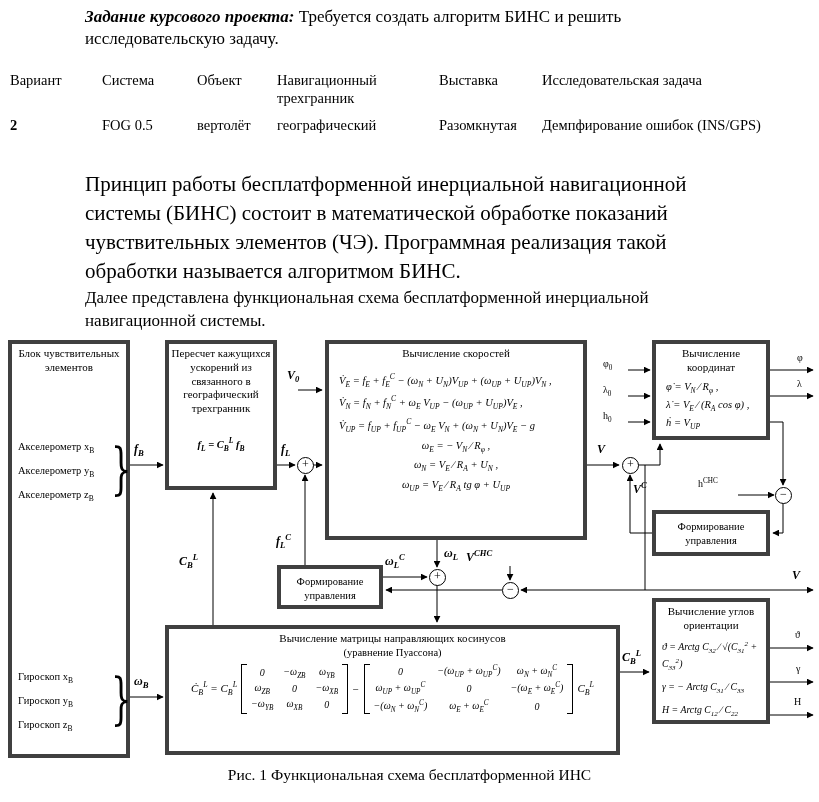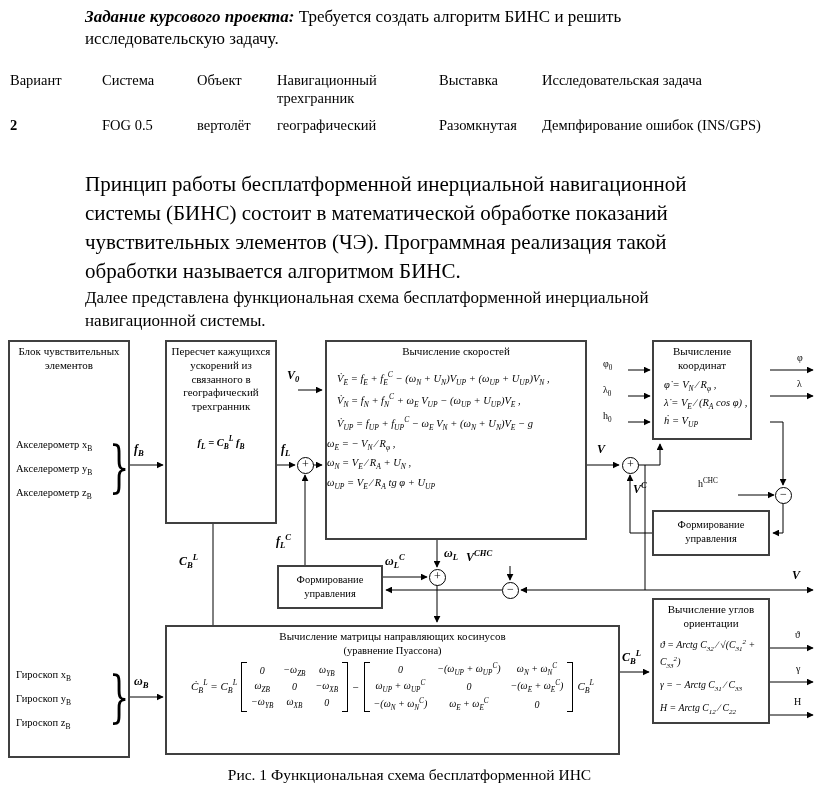--- a/index.html
+++ b/index.html
@@ -10,33 +10,33 @@
   table.vtab{border-collapse:collapse;margin:18px 0 0 8px;font-size:14.5px;table-layout:fixed;}
   .vtab th{font-weight:normal;text-align:left;vertical-align:top;padding:2px 4px 2px 2px;line-height:1.25;}
   .vtab td{vertical-align:top;padding:8px 4px 2px 2px;}
   .bold{font-weight:bold;}
   .intro{margin:34px 66px 0 85px;font-size:21px;line-height:1.38;}
   .intro2{margin:0 66px 0 85px;font-size:17px;line-height:1.38;}
   .caption{position:absolute;left:0;top:766px;width:100%;text-align:center;font-size:15.5px;margin:0;}
 
   .diagram{position:absolute;left:0;top:332px;width:819px;height:446px;}
   .wires{position:absolute;left:0;top:0;}
-  .dbox{position:absolute;border:2px solid #404040;background:#fff;box-sizing:border-box;}
+  .dbox{position:absolute;border:4px solid #404040;background:#fff;box-sizing:border-box;}
   .dtitle{font-size:11px;text-align:center;padding:3px 2px 0;line-height:1.25;}
   .dform{font-style:italic;font-size:10.5px;}
   .sig{position:absolute;font-size:10px;white-space:nowrap;text-align:right;}
   .sigb{position:absolute;font-style:italic;font-weight:bold;font-size:12px;white-space:nowrap;}
   .sumc{position:absolute;width:15px;height:15px;border:1px solid #000;border-radius:50%;
         background:#fff;text-align:center;line-height:13px;font-size:12px;box-sizing:content-box;}
   sub,sup{font-size:0.72em;}
   .sens-group{position:absolute;font-size:10.5px;line-height:20px;padding-left:6px;white-space:nowrap;}
   .brace{position:absolute;font-size:32px;height:60px;display:flex;align-items:center;
          transform:scaleY(1.75);font-family:"DejaVu Serif",serif;}
   .vel-lines{padding:8px 6px 0 10px;line-height:2.0;}
-  .vel-omegas{line-height:1.75;}
+  .vel-omegas{text-align:center;line-height:1.75;}
   .coord-lines{padding:4px 0 0 10px;line-height:1.6;}
   .orient-lines{padding:6px 4px 0 6px;line-height:1.5;font-size:9.8px;}
   .orient-lines .dform{font-size:9.8px;margin-bottom:6px;}
   .peq{display:flex;align-items:center;justify-content:center;gap:4px;margin-top:5px;
        font-size:11px;font-style:italic;}
   .mgrid{display:grid;grid-template-columns:auto auto auto;column-gap:10px;row-gap:2px;align-items:center;}
   .mcell{font-size:10px;font-style:italic;text-align:center;}
   .brl{width:5px;border:1.3px solid #000;border-right:none;align-self:stretch;}
   .brr{width:5px;border:1.3px solid #000;border-left:none;align-self:stretch;}
   .ctrl-title{font-size:10.5px;text-align:center;padding-top:6px;line-height:1.3;}
@@ -131,40 +131,40 @@
       </div>
       <div class="brace" style="left:99px;top:95px">}</div>
       <div class="sens-group" style="left:0;top:323px">
         <div>Гироскоп x<sub>B</sub></div>
         <div>Гироскоп y<sub>B</sub></div>
         <div>Гироскоп z<sub>B</sub></div>
       </div>
       <div class="brace" style="left:99px;top:325px">}</div>
     </div>
 
-    <div class="dbox" style="left:165px;top:8px;width:112px;height:184px">
+    <div class="dbox" style="left:165px;top:8px;width:112px;height:150px">
       <div class="dtitle">Пересчет кажущихся ускорений из связанного в географический трехгранник</div>
       <div class="dform" style="text-align:center;margin-top:20px;font-weight:bold;">f<sub>L</sub> = C<sub>B</sub><sup>L</sup> f<sub>B</sub></div>
     </div>
 
     <div class="dbox" style="left:325px;top:8px;width:262px;height:200px">
       <div class="dtitle">Вычисление скоростей</div>
       <div class="vel-lines">
         <div class="dform">V̇<sub>E</sub> = f<sub>E</sub> + f<sub>E</sub><sup>C</sup> − (ω<sub>N</sub> + U<sub>N</sub>)V<sub>UP</sub> + (ω<sub>UP</sub> + U<sub>UP</sub>)V<sub>N</sub> ,</div>
         <div class="dform">V̇<sub>N</sub> = f<sub>N</sub> + f<sub>N</sub><sup>C</sup> + ω<sub>E</sub> V<sub>UP</sub> − (ω<sub>UP</sub> + U<sub>UP</sub>)V<sub>E</sub> ,</div>
         <div class="dform">V̇<sub>UP</sub> = f<sub>UP</sub> + f<sub>UP</sub><sup>C</sup> − ω<sub>E</sub> V<sub>N</sub> + (ω<sub>N</sub> + U<sub>N</sub>)V<sub>E</sub> − g</div>
       </div>
       <div class="vel-omegas">
         <div class="dform">ω<sub>E</sub> = − V<sub>N</sub> ∕ R<sub>φ</sub> ,</div>
         <div class="dform">ω<sub>N</sub> = V<sub>E</sub> ∕ R<sub>A</sub> + U<sub>N</sub> ,</div>
         <div class="dform">ω<sub>UP</sub> = V<sub>E</sub> ∕ R<sub>A</sub>  tg φ + U<sub>UP</sub></div>
       </div>
     </div>
 
-    <div class="dbox" style="left:652px;top:8px;width:100px;height:100px">
+    <div class="dbox" style="left:652px;top:8px;width:118px;height:100px">
       <div class="dtitle">Вычисление координат</div>
       <div class="coord-lines">
         <div class="dform">φ̇ = V<sub>N</sub> ∕ R<sub>φ</sub> ,</div>
         <div class="dform">λ̇ = V<sub>E</sub> ∕ (R<sub>A</sub> cos φ) ,</div>
         <div class="dform">ḣ = V<sub>UP</sub></div>
       </div>
     </div>
 
     <div class="dbox" style="left:652px;top:178px;width:118px;height:46px">
       <div class="ctrl-title">Формирование управления</div>

